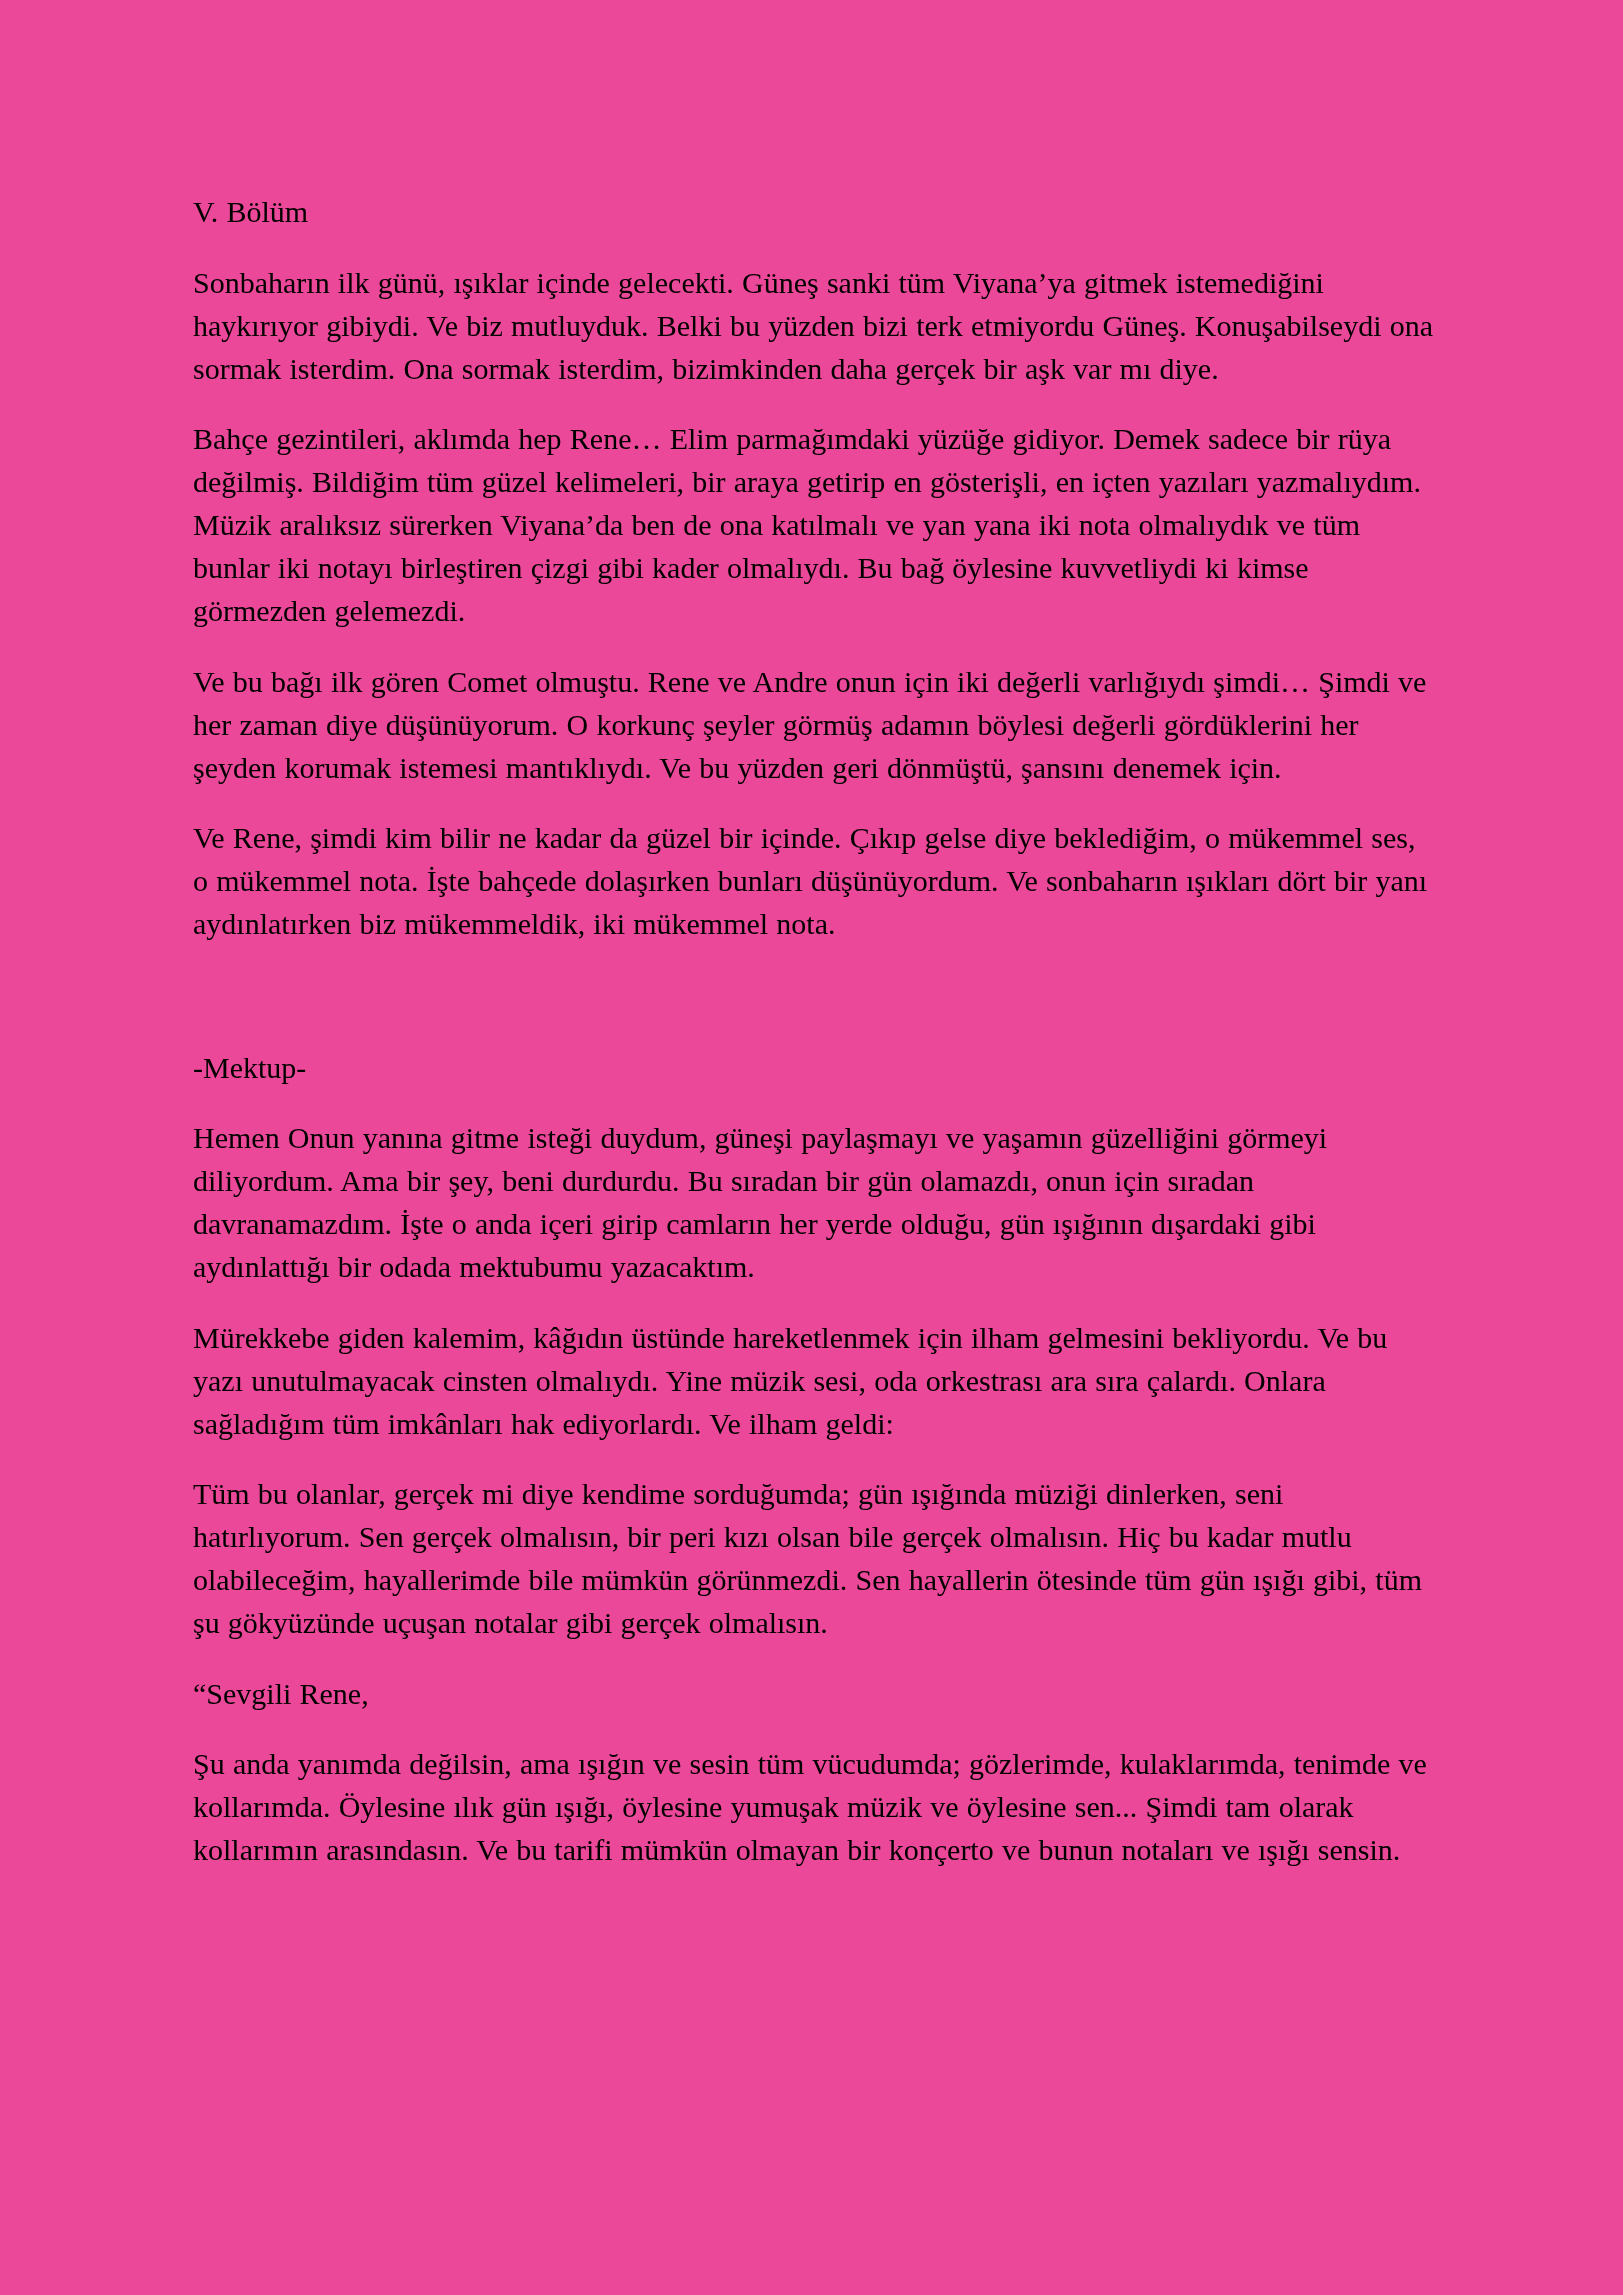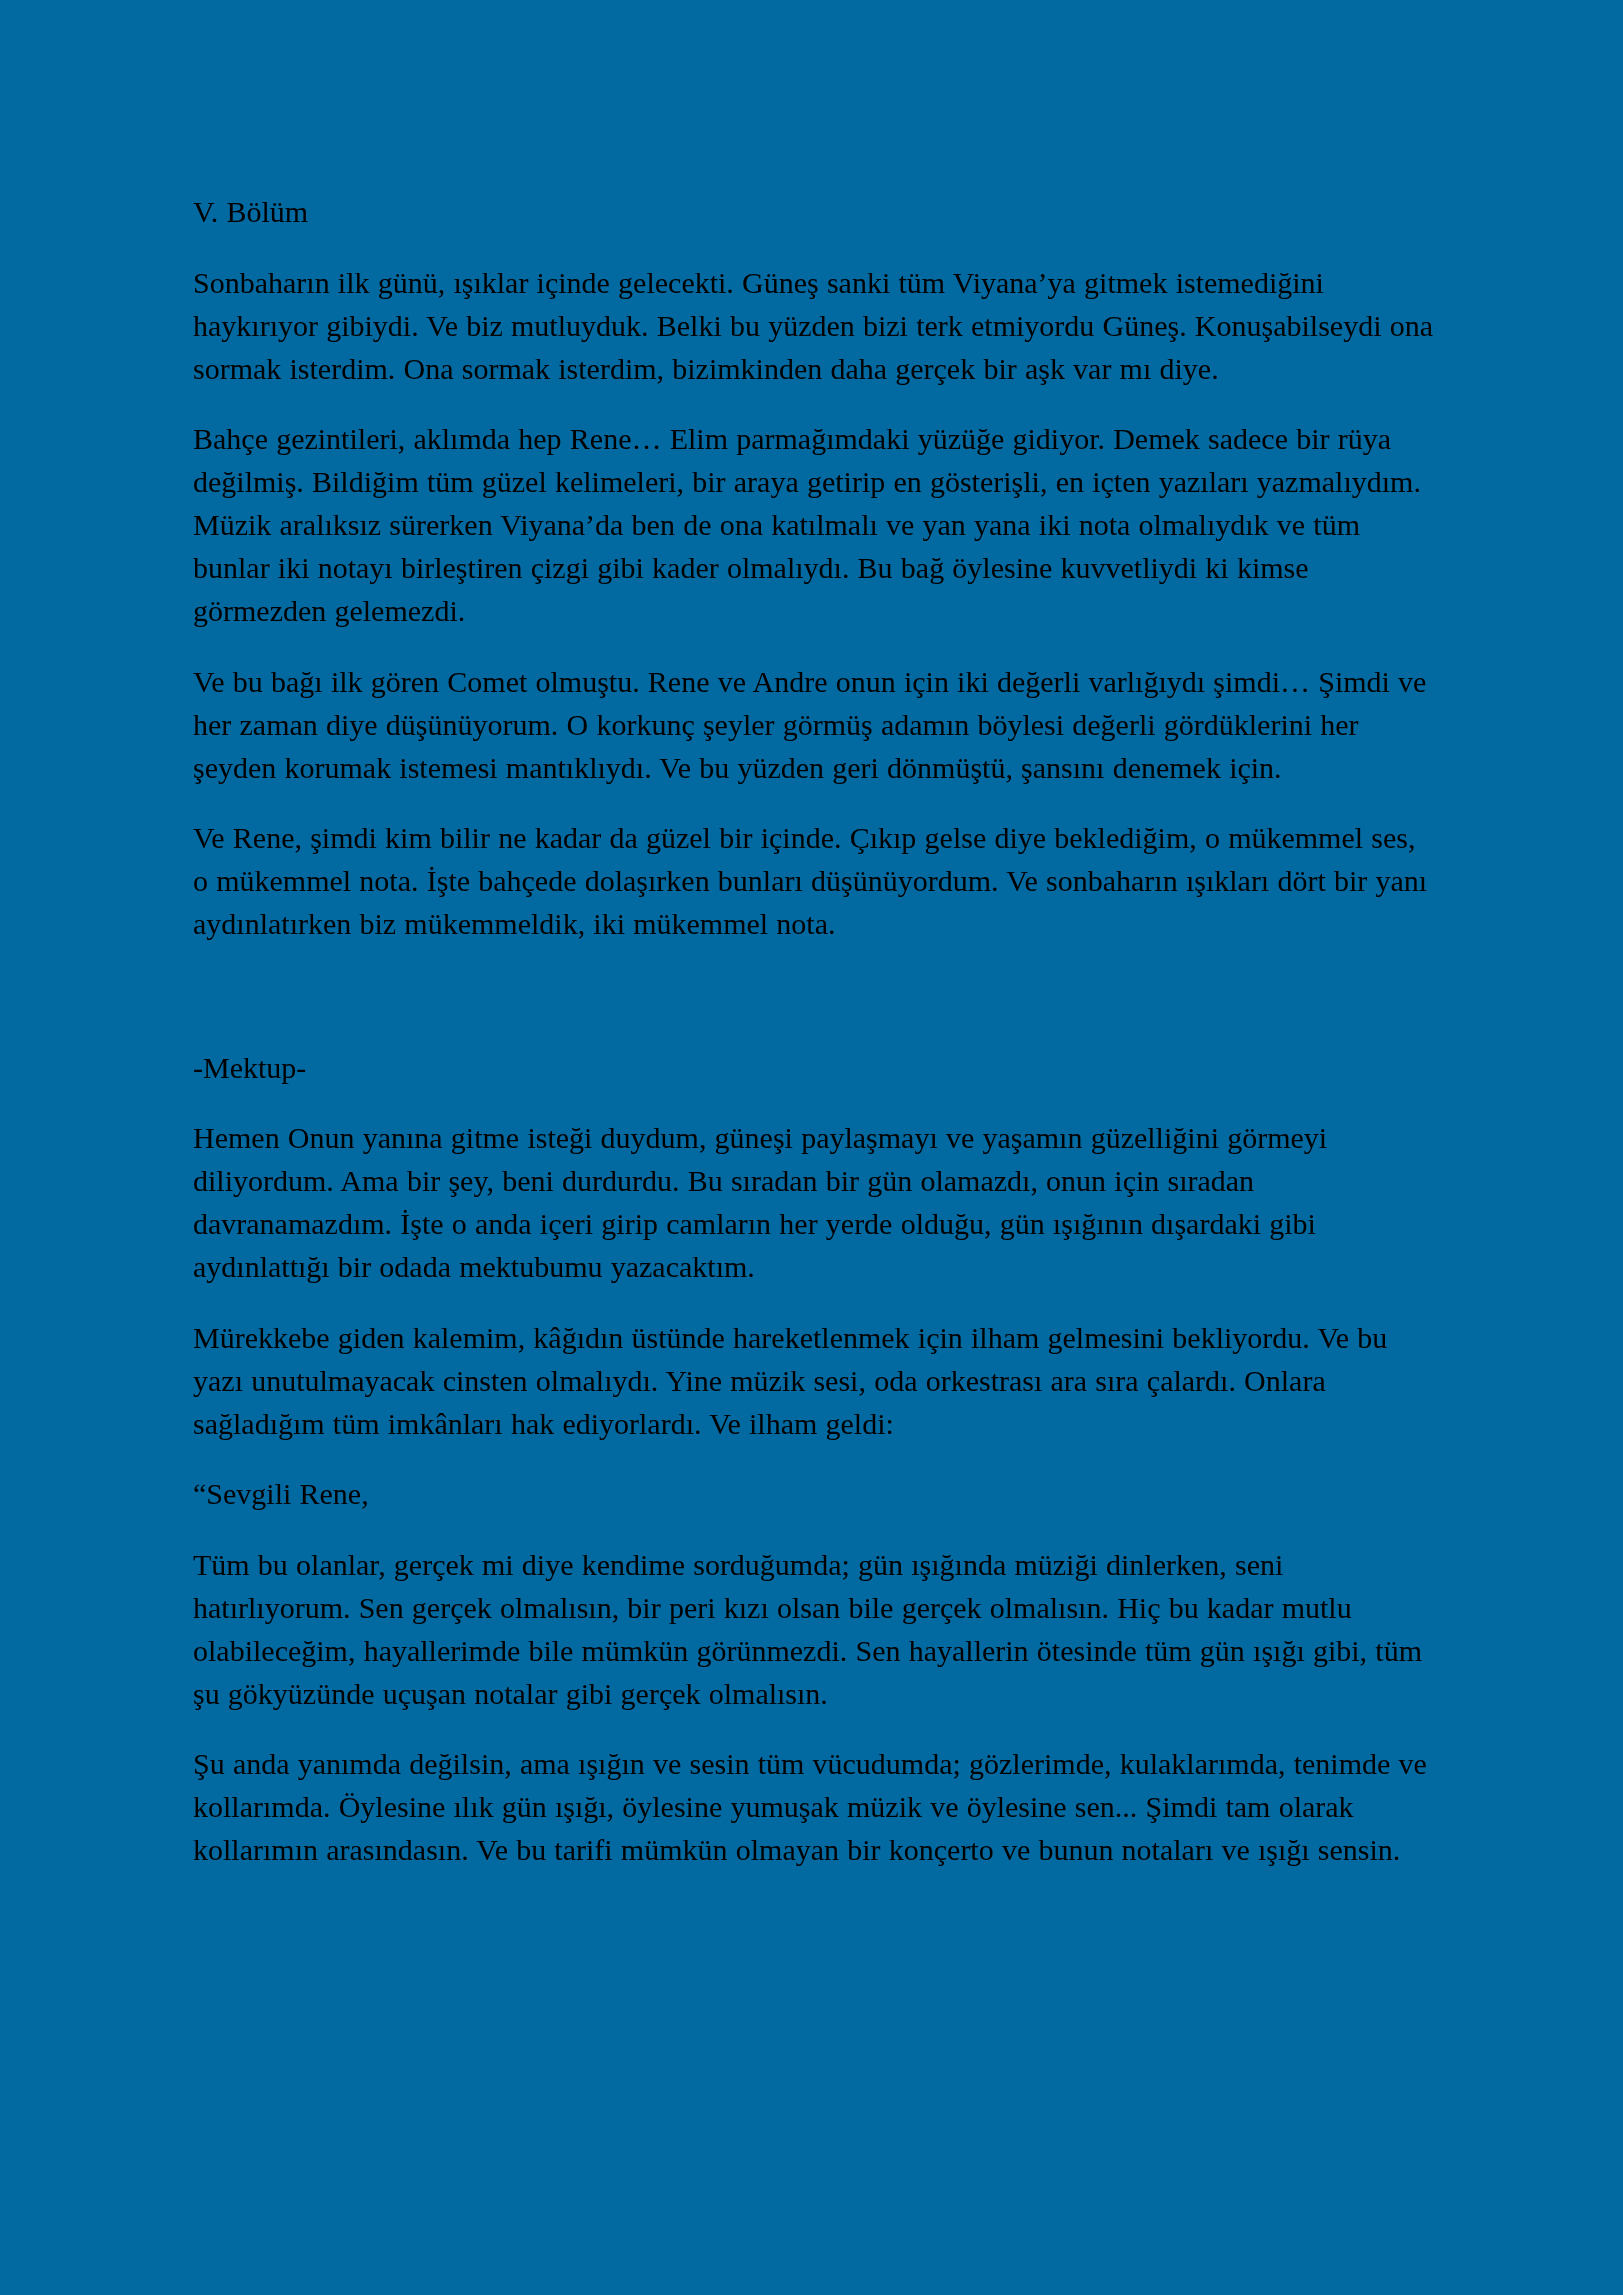--- a/index.html
+++ b/index.html
@@ -4,21 +4,21 @@
 <style>
   html, body {
     margin: 0;
     padding: 0;
     background: #ffffff;
   }
   .page {
     position: relative;
     width: 1623px;
     height: 2295px;
-    background: #0369a1;
+    background: #ec4899;
     color: #000000;
     box-sizing: border-box;
     padding: 190px 188px 0 193px;
     font-family: "Liberation Serif", "DejaVu Serif", serif;
     overflow: hidden;
   }
   .para, .heading {
     margin: 0 0 27.5px 0;
     font-size: 30px;
     line-height: 43px;
@@ -47,20 +47,20 @@
   <p class="para">Ve Rene, şimdi kim bilir ne kadar da güzel bir içinde. Çıkıp gelse diye beklediğim, o mükemmel ses, o mükemmel nota. İşte bahçede dolaşırken bunları düşünüyordum. Ve sonbaharın ışıkları dört bir yanı aydınlatırken biz mükemmeldik, iki mükemmel nota.</p>
 
   <div class="section-gap"></div>
 
   <p class="heading">-Mektup-</p>
 
   <p class="para">Hemen Onun yanına gitme isteği duydum, güneşi paylaşmayı ve yaşamın güzelliğini görmeyi diliyordum. Ama bir şey, beni durdurdu. Bu sıradan bir gün olamazdı, onun için sıradan davranamazdım. İşte o anda içeri girip camların her yerde olduğu, gün ışığının dışardaki gibi aydınlattığı bir odada mektubumu yazacaktım.</p>
 
   <p class="para">Mürekkebe giden kalemim, kâğıdın üstünde hareketlenmek için ilham gelmesini bekliyordu. Ve bu yazı unutulmayacak cinsten olmalıydı. Yine müzik sesi, oda orkestrası ara sıra çalardı. Onlara sağladığım tüm imkânları hak ediyorlardı. Ve ilham geldi:</p>
 
+  <p class="para">Tüm bu olanlar, gerçek mi diye kendime sorduğumda; gün ışığında müziği dinlerken, seni hatırlıyorum. Sen gerçek olmalısın, bir peri kızı olsan bile gerçek olmalısın. Hiç bu kadar mutlu olabileceğim, hayallerimde bile mümkün görünmezdi. Sen hayallerin ötesinde tüm gün ışığı gibi, tüm şu gökyüzünde uçuşan notalar gibi gerçek olmalısın.</p>
+
   <p class="para">“Sevgili Rene,</p>
-
-  <p class="para">Tüm bu olanlar, gerçek mi diye kendime sorduğumda; gün ışığında müziği dinlerken, seni hatırlıyorum. Sen gerçek olmalısın, bir peri kızı olsan bile gerçek olmalısın. Hiç bu kadar mutlu olabileceğim, hayallerimde bile mümkün görünmezdi. Sen hayallerin ötesinde tüm gün ışığı gibi, tüm şu gökyüzünde uçuşan notalar gibi gerçek olmalısın.</p>
 
   <p class="para">Şu anda yanımda değilsin, ama ışığın ve sesin tüm vücudumda; gözlerimde, kulaklarımda, tenimde ve kollarımda. Öylesine ılık gün ışığı, öylesine yumuşak müzik ve öylesine sen... Şimdi tam olarak kollarımın arasındasın. Ve bu tarifi mümkün olmayan bir konçerto ve bunun notaları ve ışığı sensin.</p>
 
 </div>
 
 
 </body></html>

